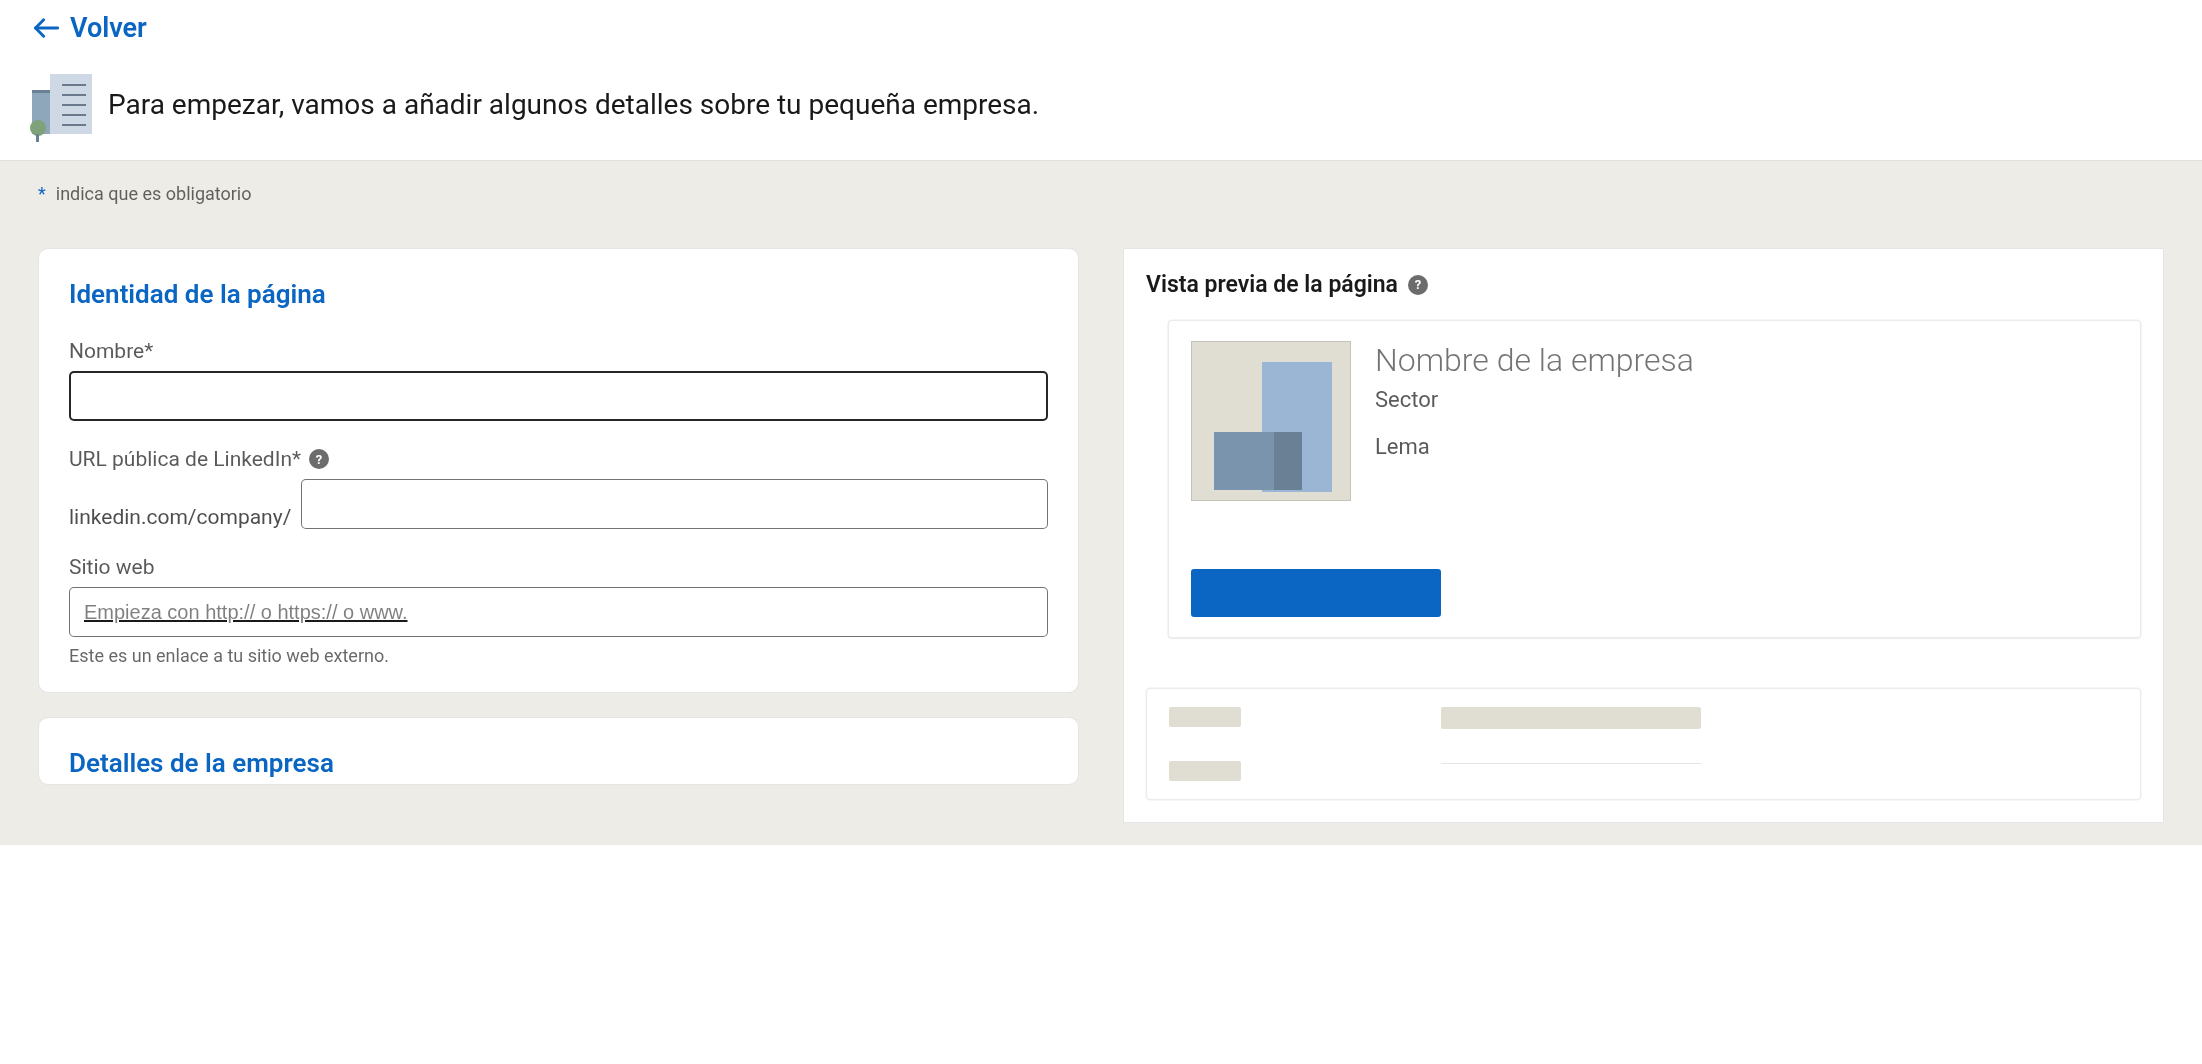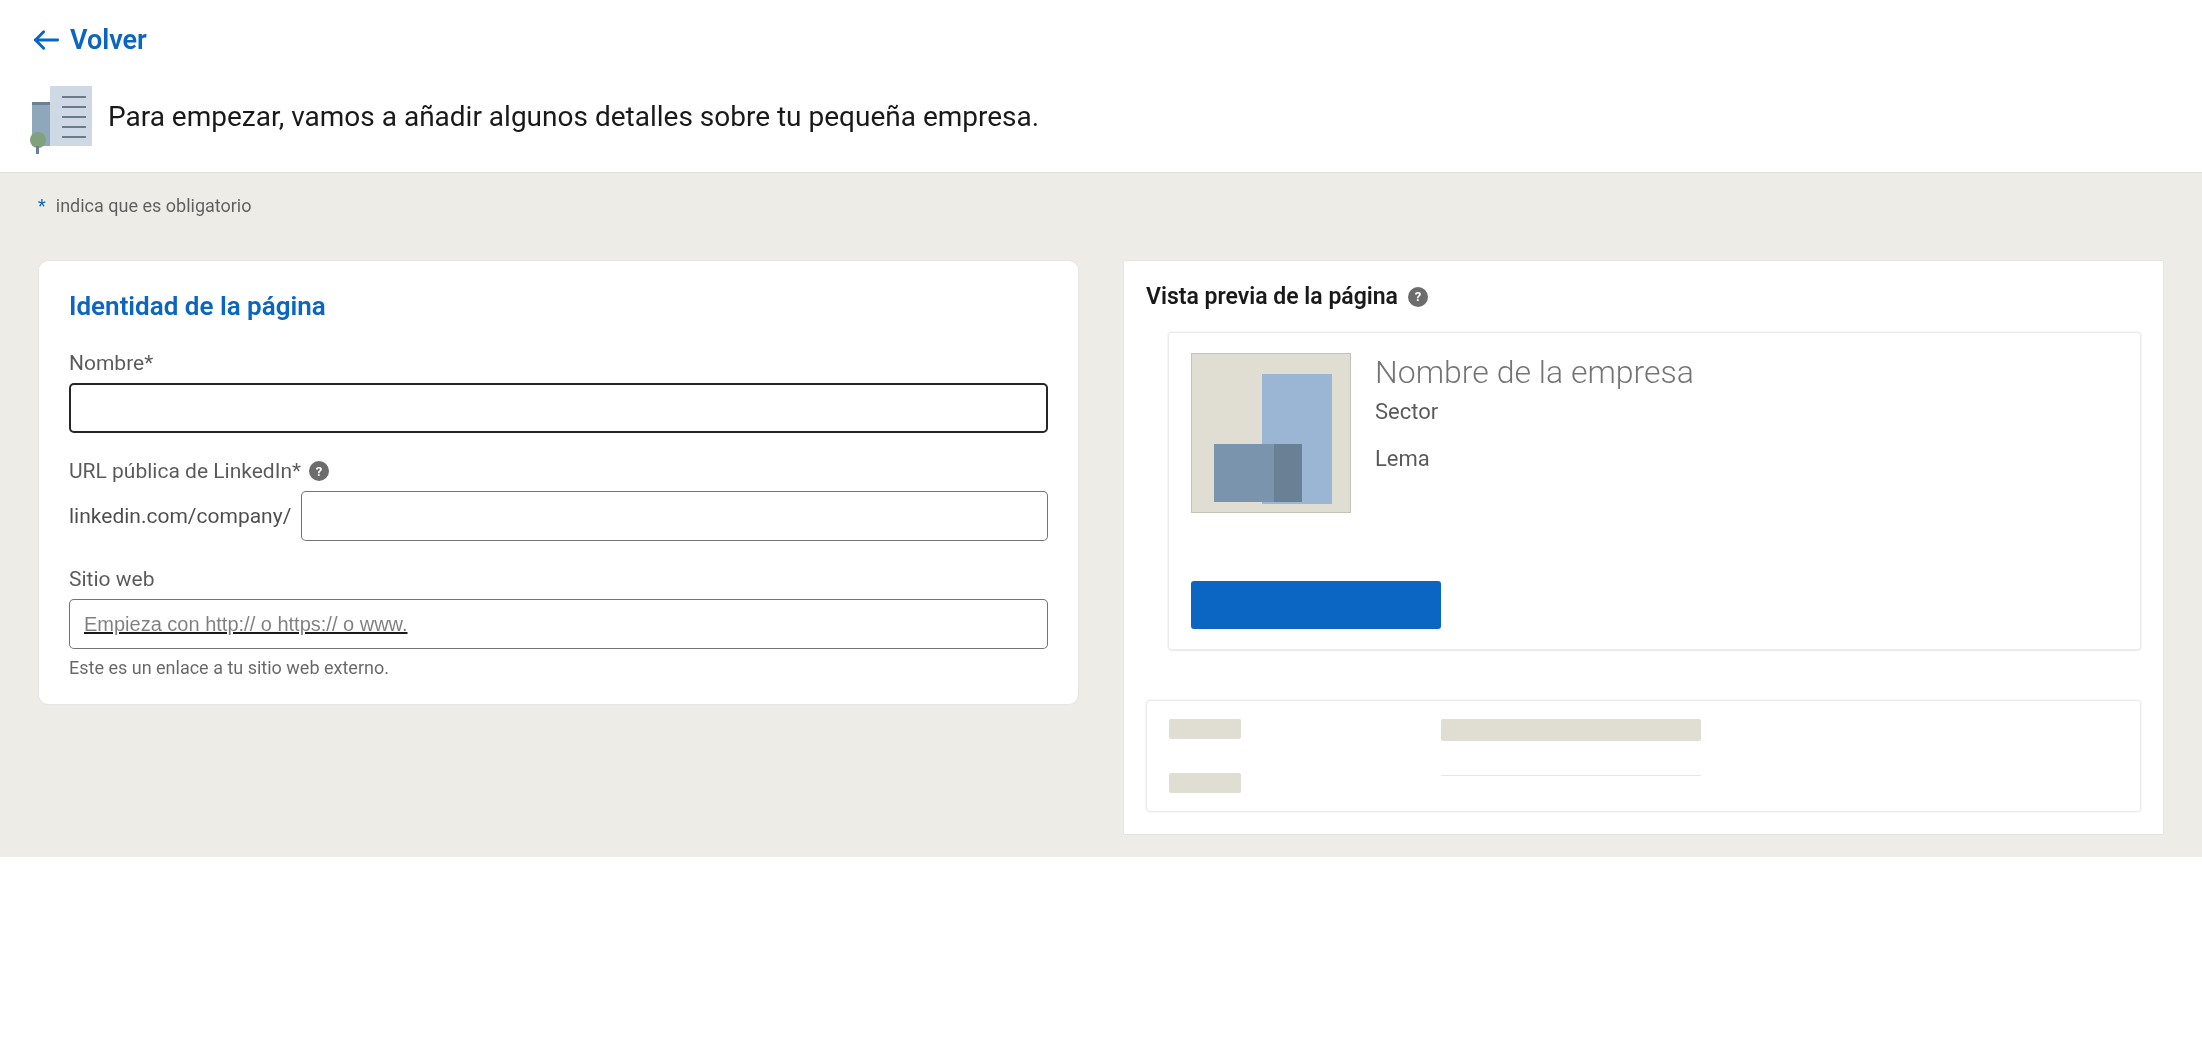--- a/index.html
+++ b/index.html
@@ -7,21 +7,21 @@
       padding: 0;
       box-sizing: border-box;
     }
     body {
       font-family: -apple-system, BlinkMacSystemFont, "Segoe UI", Roboto, Helvetica, Arial, sans-serif;
       background: #fff;
       color: rgba(0,0,0,0.9);
     }
     .header {
       background: #fff;
-      padding: 24px 32px 24px 32px;
+      padding: 12px 32px 24px 32px;
       border-bottom: 1px solid #e0e0e0;
       box-shadow: 0 1px 3px rgba(0,0,0,0.08);
     }
     .back-link {
       display: inline-flex;
       align-items: center;
       gap: 10px;
       color: #0a66c2;
       font-size: 27px;
       font-weight: 600;
@@ -169,21 +169,21 @@
       text-decoration: underline;
     }
     .text-input.focused {
       border: 2px solid rgba(0,0,0,0.85);
     }
     .text-input::placeholder {
       color: rgba(0,0,0,0.5);
     }
     .url-row {
       display:flex;
-      align-items:center;
+      align-items:flex-end;
       gap:10px;
     }
     .url-prefix {
       font-size: 21px;
       color: rgba(0,0,0,0.7);
       white-space: nowrap;
     }
     .url-row .text-input {
       flex:1;
     }
@@ -356,20 +356,23 @@
         </div>
       </div>
 
       <div class="field">
         <div class="field-label">Sitio web</div>
         <input class="text-input" type="text" placeholder="Empieza con http:// o https:// o www." style="">
         <div class="field-help">Este es un enlace a tu sitio web externo.</div>
       </div>
     </div>
 
+    <div class="card" style="padding-bottom:6px;">
+      <div class="card-title" style="margin-bottom:0;">Detalles de la empresa</div>
+    </div>
   </div>
 
   <div class="right-col">
     <div class="preview-card">
       <div class="preview-header">
         <span>Vista previa de la página</span>
         <span class="help-icon">?</span>
       </div>
 
       <div class="preview-body">

